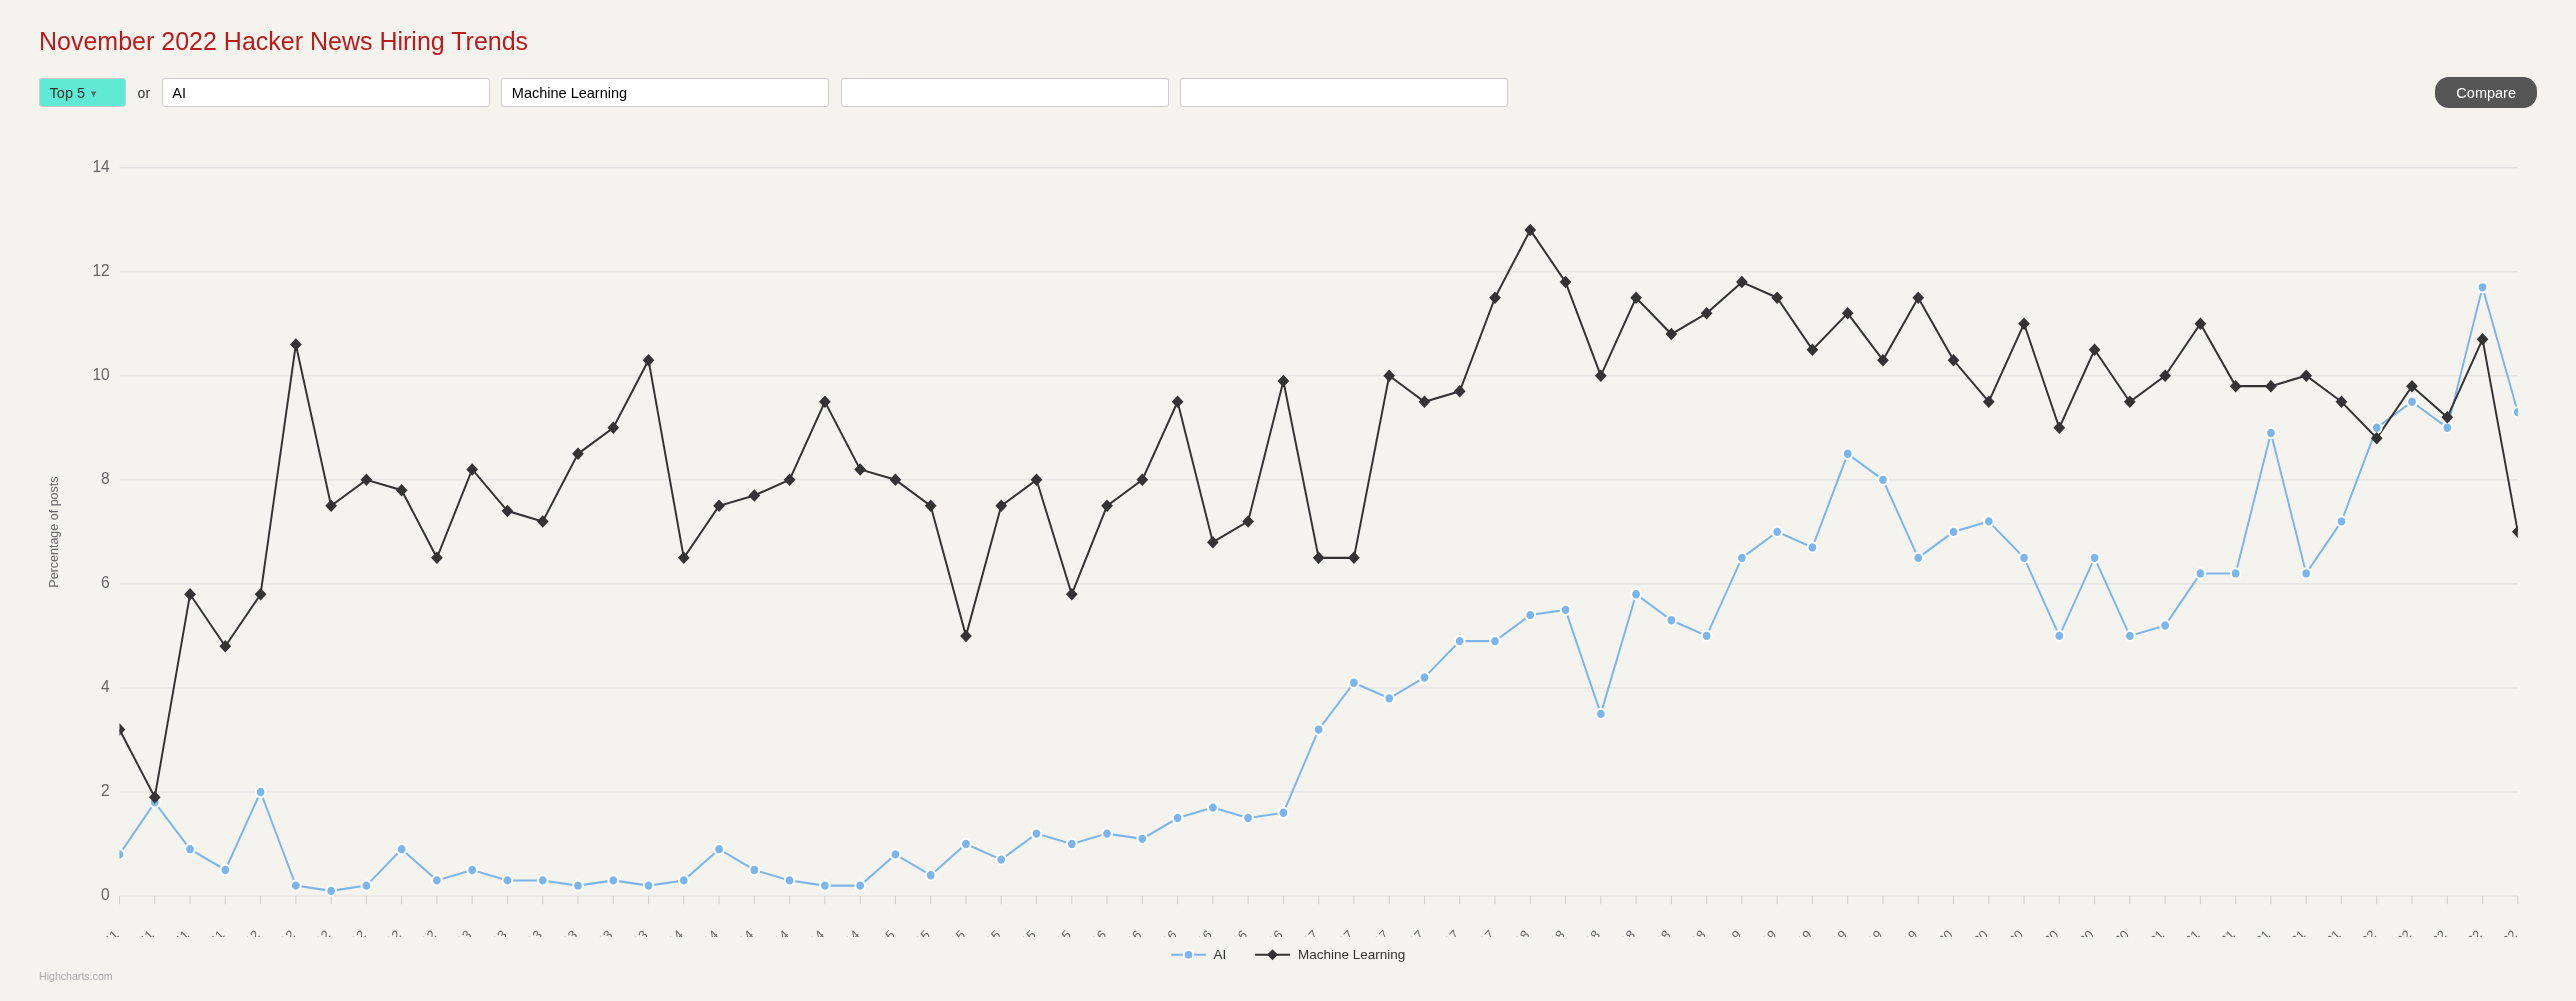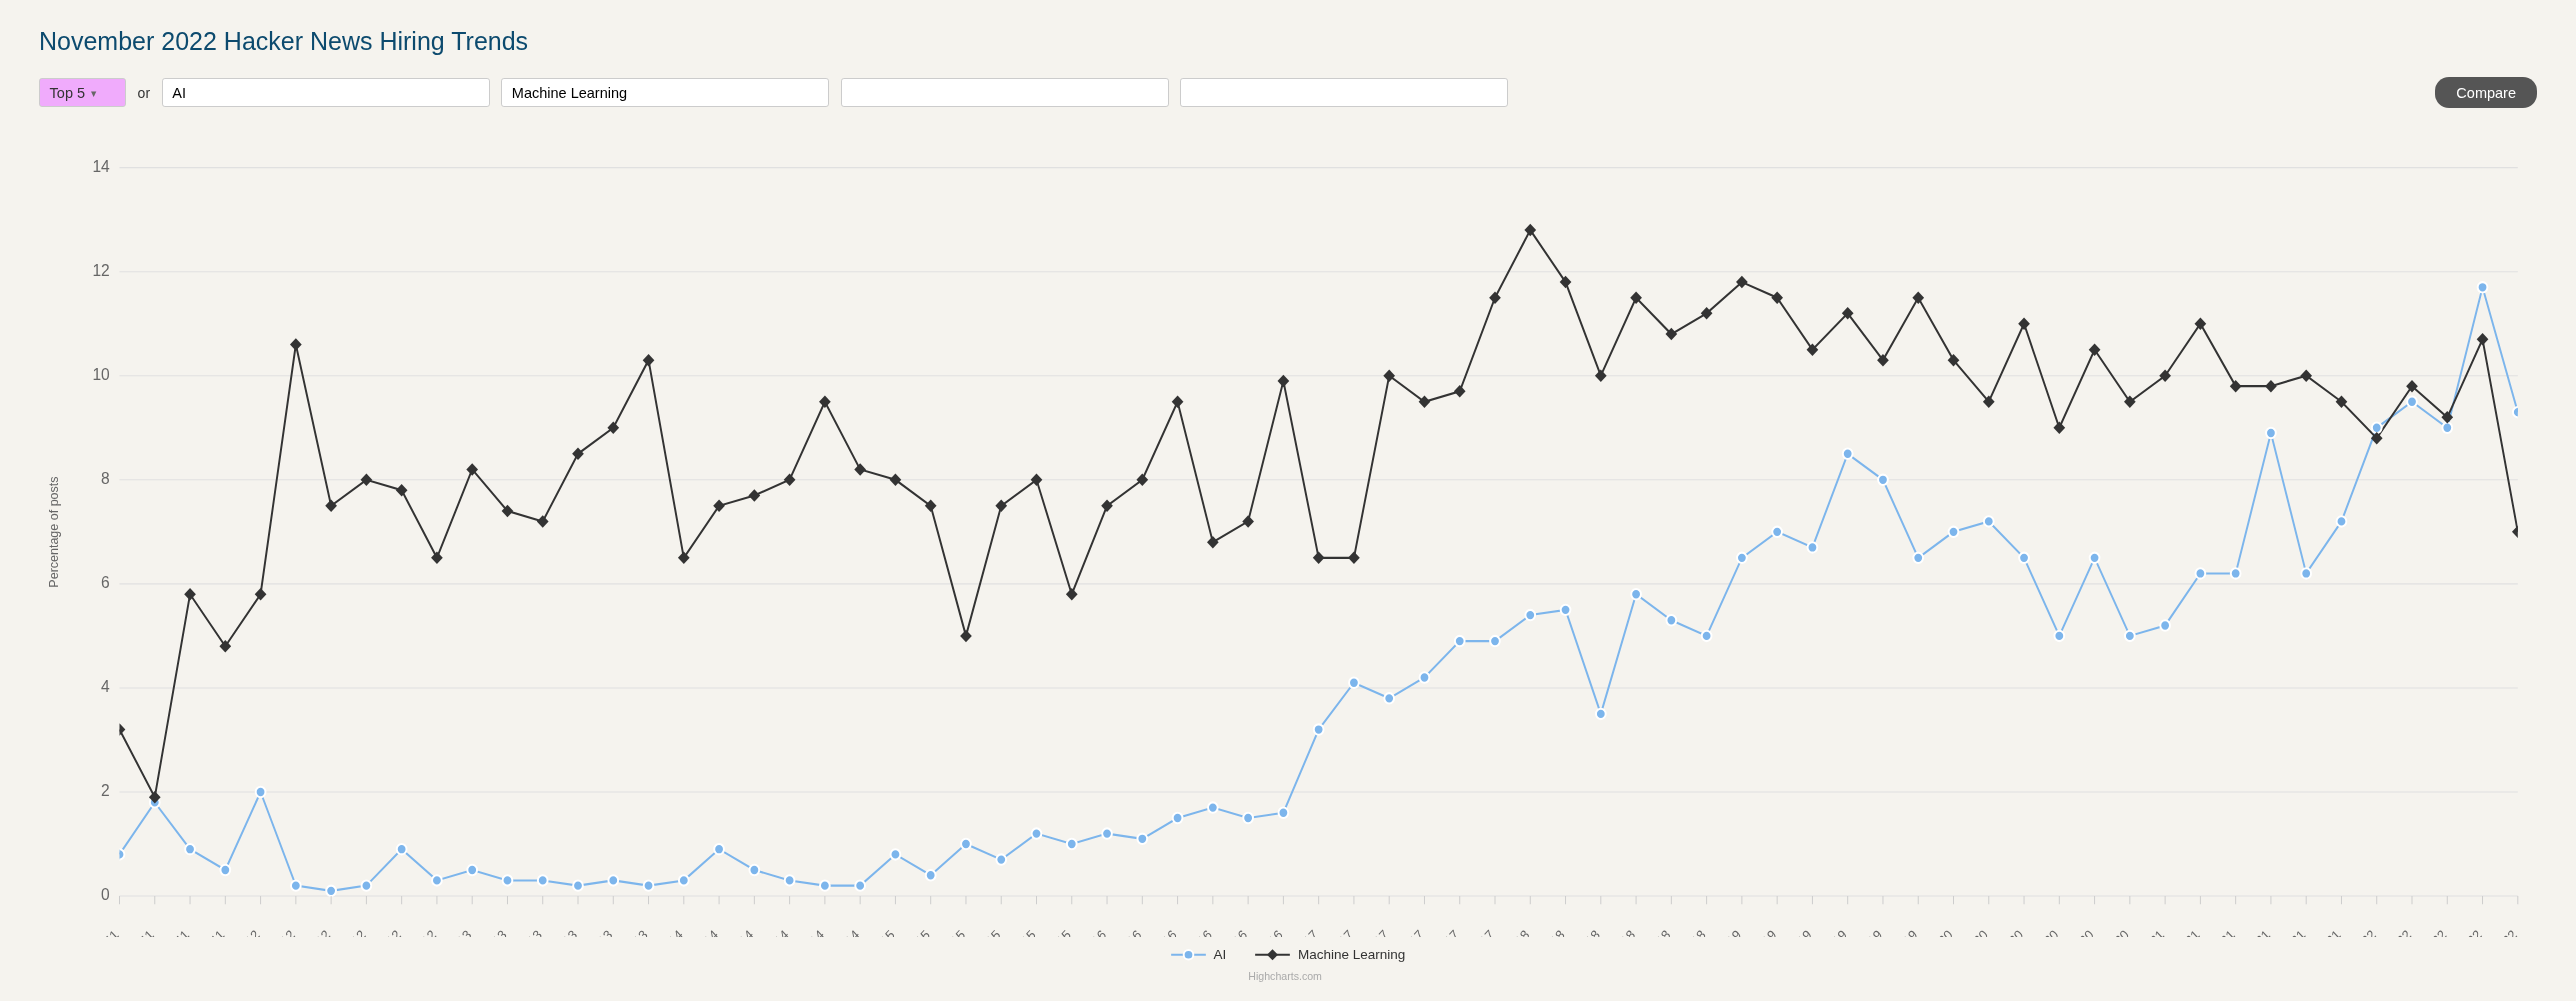--- a/index.html
+++ b/index.html
@@ -15,34 +15,34 @@
     .container {
       padding: 27px 39px 19.3px 39px;
       width: 100%;
       height: 100%;
       display: flex;
       flex-direction: column;
     }
     .title {
       font-size: 25px;
       font-weight: normal;
-      color: #0c4a6e;
+      color: #b91c1c;
       margin-bottom: 21px;
     }
     .controls {
       display: flex;
       align-items: center;
       gap: 11.6px;
       margin-bottom: 17.4px;
     }
     .dropdown {
       display: flex;
       align-items: center;
       border: 1px solid #ccc;
-      background: #f0abfc;
+      background: #5eead4;
       border-radius: 2.9px;
       padding: 5.8px 9.6px;
       font-size: 14.5px;
       cursor: pointer;
       gap: 5.8px;
       min-width: 87px;
     }
     .dropdown-arrow {
       font-size: 10.6px;
       color: #666;
@@ -106,21 +106,21 @@
       padding-bottom: 7.7px;
     }
     .legend-item {
       display: flex;
       align-items: center;
       gap: 7.7px;
       font-size: 13.5px;
       color: #333;
     }
     .highcharts-credit {
-      text-align: center;
+      text-align: left;
       font-size: 10.6px;
       color: #aaa;
       padding-right: 5.8px;
     }
   </style>
 </head>
 <body>
 
 <div class="container">
   <div class="title">November 2022 Hacker News Hiring Trends</div>

